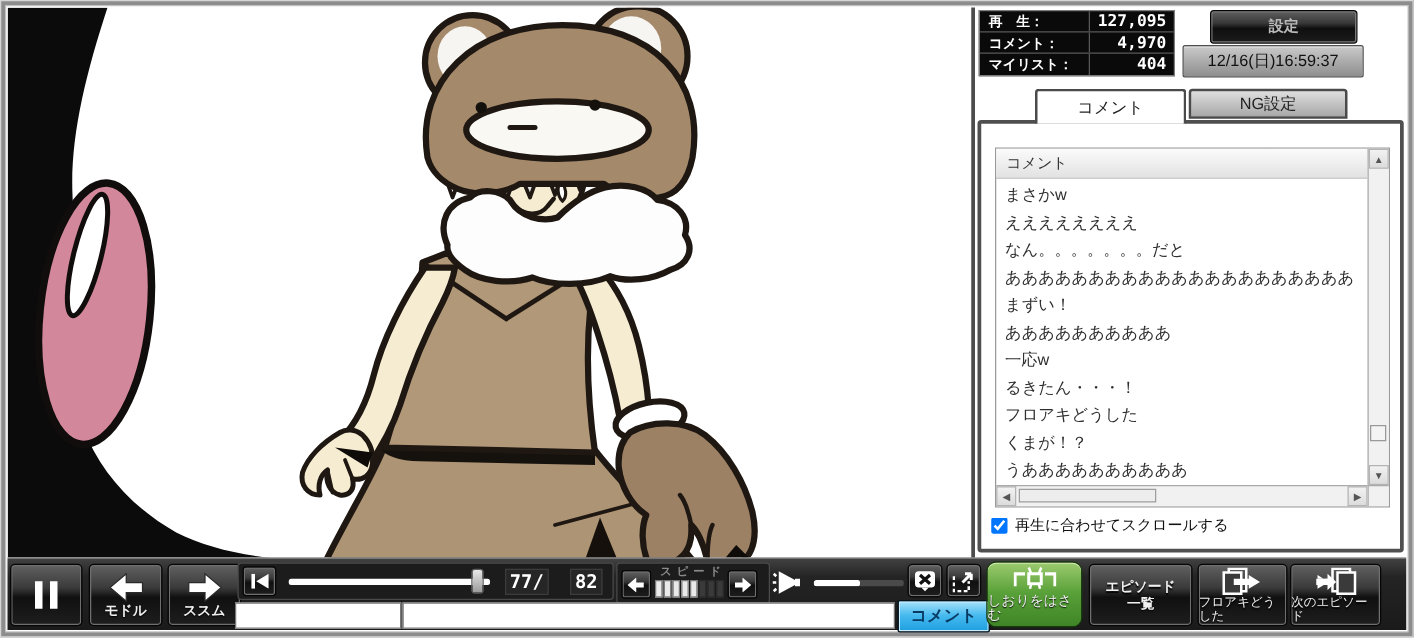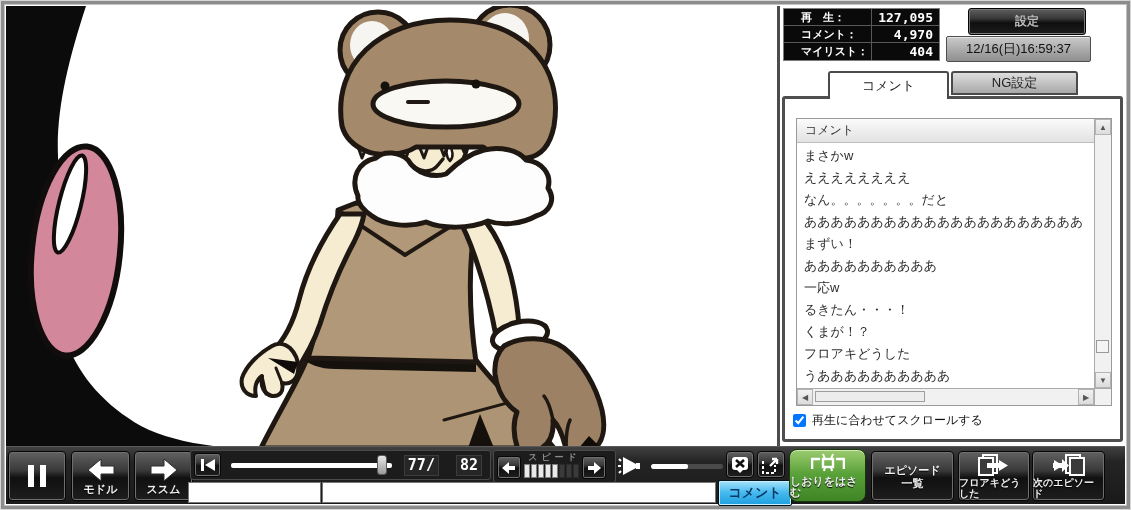--- a/index.html
+++ b/index.html
@@ -6,21 +6,21 @@
   .window{position:relative;width:1131px;height:510px;background:#fff;overflow:hidden;
     box-shadow:inset 0 0 0 1px #d6d6d6, inset 0 0 0 4px #8d8d8d, inset 0 0 0 5px #c2c2c2;}
   
   .video-area{position:absolute;left:6px;top:6px;width:771px;height:440px;background:#fff;overflow:hidden;}
   .video-area svg{display:block;}
   .v-divider{position:absolute;left:777px;top:6px;width:3px;height:440px;background:#4c4c4c;}
   
   .stats{position:absolute;left:783px;top:8px;width:157px;height:53px;background:#0a0a0a;border:1px solid #7c7c7c;display:grid;grid-template-rows:1fr 1fr 1fr;box-sizing:border-box;}
   .stat-row{display:grid;grid-template-columns:88px 1fr;border-bottom:1px solid #585858;}
   .stat-row:last-child{border-bottom:none;}
-  .stat-label{color:#fff;font-size:11px;font-weight:bold;padding-left:17px;display:flex;align-items:center;border-right:1px solid #585858;}
+  .stat-label{color:#fff;font-size:11px;font-weight:bold;padding-left:7px;display:flex;align-items:center;border-right:1px solid #585858;}
   .stat-value{color:#fff;font-size:13px;font-weight:bold;display:flex;align-items:center;justify-content:flex-end;padding-right:6px;font-family:"DejaVu Sans Mono",monospace;}
   .settings-btn{position:absolute;left:968px;top:8px;width:116px;height:25px;border-radius:3px;border:1px solid #050505;
     background:linear-gradient(180deg,#5f5f5f,#383838 38%,#0f0f0f 55%,#1c1c1c);box-shadow:inset 0 0 0 1px #787878;
     color:#b9b9b9;font-size:12px;font-weight:bold;display:flex;align-items:center;justify-content:center;cursor:pointer;}
   .datetime{position:absolute;left:946px;top:36px;width:143px;height:24px;border:1px solid #4f4f4f;border-radius:2px;
     background:linear-gradient(180deg,#cacaca,#a9a9a9 55%,#8f8f8f);box-shadow:inset 0 1px 0 #e6e6e6;
     color:#111;font-size:13px;display:flex;align-items:center;justify-content:center;}
   
   .tab{position:absolute;box-sizing:border-box;font-size:13px;display:flex;align-items:center;justify-content:center;cursor:pointer;}
   .tab-comment{left:828px;top:71px;width:121px;height:28px;background:#fff;border:2px solid #4a4a4a;border-bottom:none;border-radius:3px 3px 0 0;z-index:3;color:#222;}
@@ -41,21 +41,21 @@
   .htrack{flex:1;position:relative;height:100%;}
   .hthumb{position:absolute;left:2px;top:2px;width:110px;height:11px;background:#ededed;border:1px solid #9e9e9e;box-sizing:border-box;cursor:pointer;}
   .autoscroll{position:absolute;left:8px;top:313px;display:flex;align-items:center;gap:6px;}
   .autoscroll input{width:13px;height:13px;margin:0;}
   .autoscroll span{font-size:12px;color:#111;}
   
   .bottom-bar{position:absolute;left:6px;top:446px;width:1119px;height:58px;background:linear-gradient(180deg,#414141,#242424 25%,#1a1a1a);border-top:1px solid #5a5a5a;box-sizing:border-box;}
   .dbtn{position:absolute;border-radius:4px;border:1px solid #060606;background:linear-gradient(180deg,#616161,#3a3a3a 38%,#101010 54%,#1e1e1e);box-shadow:inset 0 0 0 1px #6f6f6f;
     display:flex;flex-direction:column;align-items:center;justify-content:center;gap:1px;cursor:pointer;box-sizing:border-box;}
   .dbtn .lbl{font-size:11px;font-weight:bold;color:#f0f0f0;text-shadow:0 1px 1px #000;line-height:12px;}
-  .lbl-sm{font-size:10px;font-weight:bold;color:#f0f0f0;text-shadow:0 1px 1px #000;line-height:11px;}
+  .lbl-sm{font-size:10px;font-weight:normal;color:#f0f0f0;text-shadow:0 1px 1px #000;line-height:11px;}
   .seek-panel{position:absolute;left:184px;top:3px;width:301px;height:30px;background:#1c1c1c;border:1px solid #4a4a4a;border-radius:3px;display:flex;align-items:center;box-sizing:border-box;}
   .skip-btn{width:27px;height:24px;margin-left:3px;border-radius:3px;position:relative;flex:0 0 auto;display:flex;align-items:center;justify-content:center;}
   .seek-track{flex:1;height:5px;background:#fff;border-radius:2px;margin:0 12px 0 10px;position:relative;}
   .seek-thumb{position:absolute;top:-8px;width:10px;height:20px;background:linear-gradient(180deg,#e8e8e8,#9a9a9a);border:1px solid #5c5c5c;border-radius:3px;box-sizing:border-box;cursor:pointer;}
   .counter{display:flex;align-items:center;gap:17px;margin-right:8px;}
   .counter span{font-family:"DejaVu Sans Mono",monospace;font-size:15px;font-weight:bold;color:#fff;background:#262626;border:1px solid #3c3c3c;padding:0 3px;line-height:19px;}
   .speed-panel{position:absolute;left:487px;top:3px;width:123px;height:33px;background:#1c1c1c;border:1px solid #4a4a4a;border-radius:3px;box-sizing:border-box;}
   .speed-label{position:absolute;top:0;left:0;right:0;text-align:center;font-size:9px;color:#8b8b8b;letter-spacing:4px;font-weight:bold;}
   .speed-row{position:absolute;left:3px;right:3px;top:5px;bottom:3px;display:flex;align-items:center;gap:3px;}
   .arrow-btn{width:24px;height:23px;border-radius:3px;display:flex;align-items:center;justify-content:center;flex:0 0 auto;}
@@ -166,22 +166,22 @@
       <div class="cb-header">コメント</div>
       <div class="cb-list">
           <div class="comment-row">まさかw</div>
           <div class="comment-row">ええええええええ</div>
           <div class="comment-row">なん。。。。。。。だと</div>
           <div class="comment-row">あああああああああああああああああああああ</div>
           <div class="comment-row">まずい！</div>
           <div class="comment-row">ああああああああああ</div>
           <div class="comment-row">一応w</div>
           <div class="comment-row">るきたん・・・！</div>
+          <div class="comment-row">フロアキどうした</div>
           <div class="comment-row">くまが！？</div>
-          <div class="comment-row">フロアキどうした</div>
           <div class="comment-row">うああああああああああ</div>
         </div>
       <div class="vscroll">
         <div class="sb-btn">
             <span>▲</span>
           </div>
         <div class="vtrack">
           <div class="vthumb"></div>
         </div>
         <div class="sb-btn">

